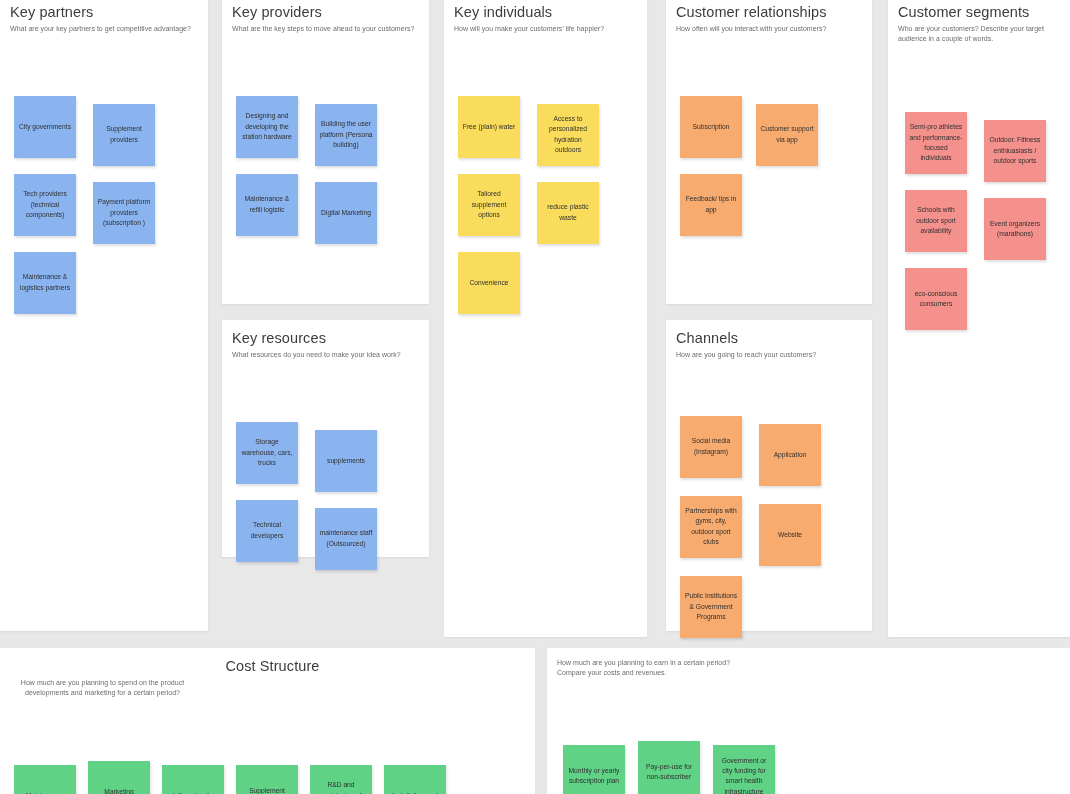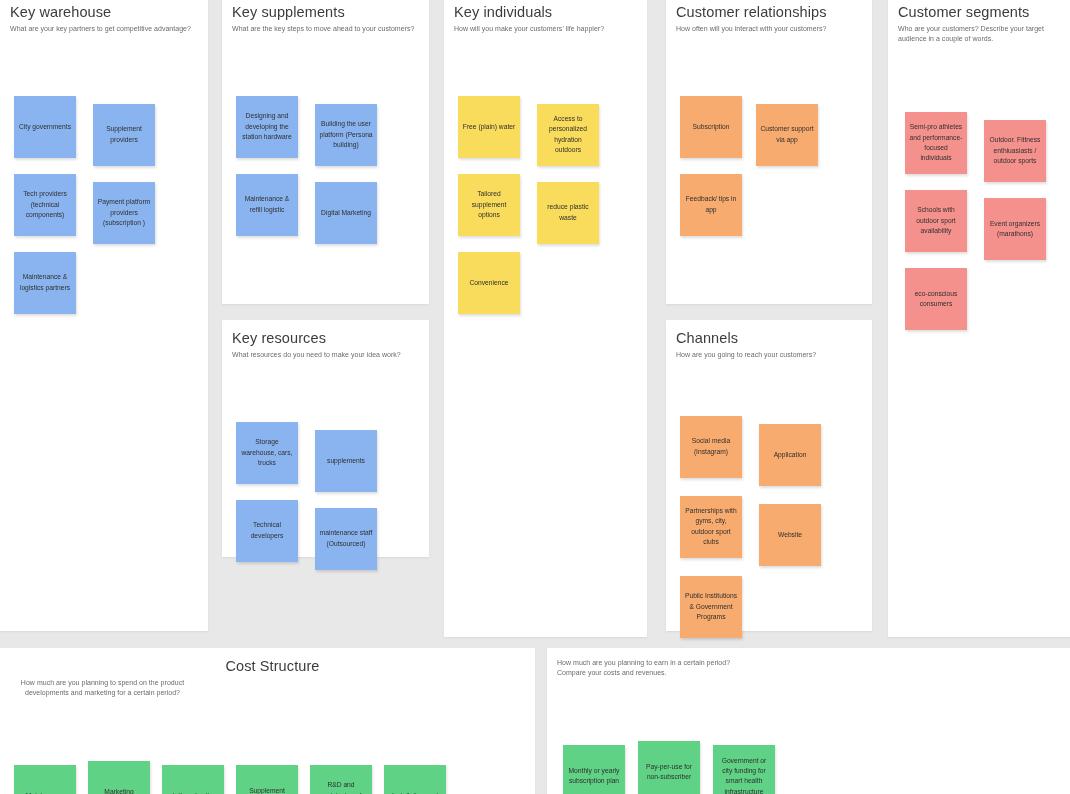--- a/index.html
+++ b/index.html
@@ -54,21 +54,21 @@
   }
   .note span { display: block; width: 100%; }
 </style>
 </head>
 <body>
 
 <div id="canvas">
 
   <div class="panel" style="left:0px; top:-6px; width:208px; height:637px;">
     <div class="panel-head" style="padding-top:10px;">
-      <div class="panel-title">Key warehouse</div>
+      <div class="panel-title">Key partners</div>
       <div class="panel-sub" style="max-width:200px;">What are your key partners to get competitive advantage?</div>
     </div>
     <div class="notes">
         <div class="note" style="background: rgb(138, 180, 240); left: 14px; top: 62px;">
           <span>City governments</span>
         </div>
         <div class="note" style="background: rgb(138, 180, 240); left: 93px; top: 70px;">
           <span>Supplement providers</span>
         </div>
         <div class="note" style="background: rgb(138, 180, 240); left: 14px; top: 140px;">
@@ -78,21 +78,21 @@
           <span>Payment platform providers (subscription )</span>
         </div>
         <div class="note" style="background: rgb(138, 180, 240); left: 14px; top: 218px;">
           <span>Maintenance &amp; logistics partners</span>
         </div>
       </div>
   </div>
 
   <div class="panel" style="left:222px; top:-6px; width:207px; height:310px;">
     <div class="panel-head" style="padding-top:10px;">
-      <div class="panel-title">Key supplements</div>
+      <div class="panel-title">Key providers</div>
       <div class="panel-sub" style="max-width:200px;">What are the key steps to move ahead to your customers?</div>
     </div>
     <div class="notes">
         <div class="note" style="background: rgb(138, 180, 240); left: 14px; top: 62px;">
           <span>Designing and developing the station hardware</span>
         </div>
         <div class="note" style="background: rgb(138, 180, 240); left: 93px; top: 70px;">
           <span>Building the user platform (Persona building)</span>
         </div>
         <div class="note" style="background: rgb(138, 180, 240); left: 14px; top: 140px;">

